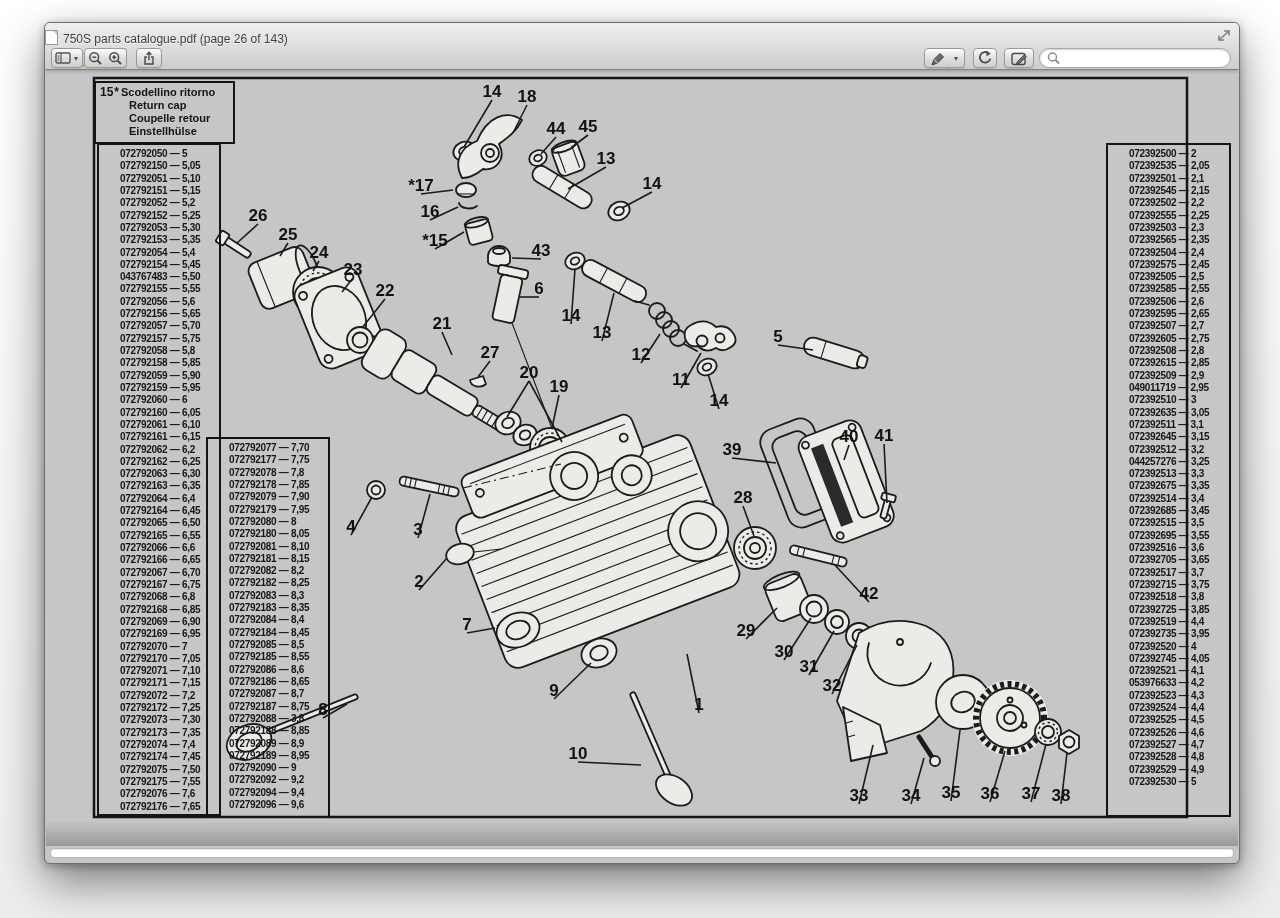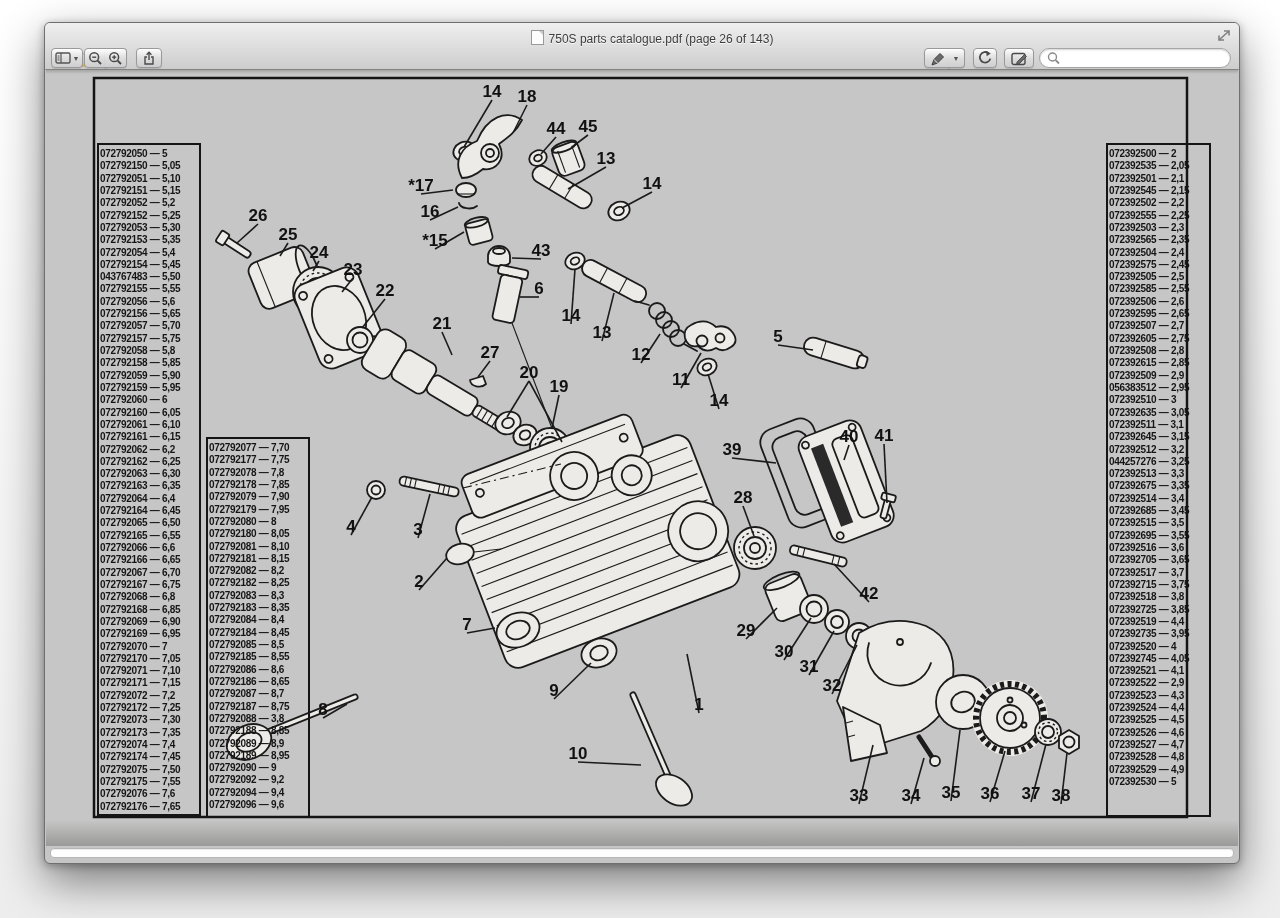--- a/index.html
+++ b/index.html
@@ -10,22 +10,22 @@
   #win{position:absolute;left:44px;top:22px;width:1194px;height:840px;border-radius:6px;
     background:#c6c6c6;border:1px solid #6f6f6f;
     box-shadow:0 18px 45px rgba(0,0,0,.48),0 2px 8px rgba(0,0,0,.3);}
   #titlebar{position:absolute;left:0;top:0;right:0;height:46px;border-radius:5px 5px 0 0;
     background:linear-gradient(180deg,#efefef 0%,#dedede 50%,#cdcdcd 100%);
     border-bottom:1px solid #9a9a9a;}
   .tl{position:absolute;top:30px;width:12px;height:12px;border-radius:50%;box-shadow:inset 0 1px 1px rgba(255,255,255,.5);}
   #tl-close{left:9px;background:radial-gradient(circle at 35% 30%,#ff8a80,#fc5f57 60%,#d84437);border:1px solid #c93c32;}
   #tl-min{left:29px;background:radial-gradient(circle at 35% 30%,#ffe29a,#fdbc40 60%,#df9c20);border:1px solid #d29a2b;}
   #tl-zoom{left:49px;background:radial-gradient(circle at 35% 30%,#9ae89a,#34c748 60%,#1f9a31;);border:1px solid #2a9c35;background-color:#34c748;}
-  #titletext{position:absolute;left:0;right:12px;top:7px;text-align:center;font-size:12px;color:#3d3d3d;
-    text-shadow:0 1px 0 rgba(255,255,255,.8);padding-left:32px;}
+  #titletext{position:absolute;left:0;right:12px;top:7px;font-size:12px;color:#3d3d3d;
+    text-shadow:0 1px 0 rgba(255,255,255,.8);}
   #docicon{display:inline-block;width:11px;height:13px;background:#fdfdfd;border:1px solid #9a9a9a;
     vertical-align:-2px;margin-right:5px;position:relative;}
   #docicon:after{content:"";position:absolute;right:0;top:0;border-style:solid;border-width:0 4px 4px 0;
     border-color:transparent #c9c9c9 transparent transparent;}
   #fullscreen{position:absolute;right:8px;top:6px;width:16px;height:14px;cursor:pointer;}
   .tbtn{position:absolute;top:25px;height:18px;border:1px solid #999;border-radius:4px;
     background:linear-gradient(180deg,#fdfdfd,#dcdcdc 55%,#cfcfcf);
     box-shadow:inset 0 1px 0 rgba(255,255,255,.9),0 1px 1px rgba(0,0,0,.12);
     display:flex;align-items:center;justify-content:center;}
   .segL{border-radius:4px 0 0 4px;border-left:1px solid #999;}
@@ -43,21 +43,21 @@
       radial-gradient(ellipse 420px 500px at 50% 45%, rgba(255,255,255,.35), transparent 75%),
       linear-gradient(90deg,#cfcecb 0%,#e9e7e3 2.5%,#efedе9 50%,#eae8e4 96%,#dfdedb 100%),
       #edebe7;}
   #content:after{content:"";position:absolute;left:0;right:0;bottom:0;height:26px;
     background:linear-gradient(180deg,transparent,rgba(92,92,88,.42));}
   #content:before{content:"";position:absolute;left:0;right:0;top:0;height:5px;
     background:linear-gradient(180deg,rgba(80,80,78,.35),transparent);}
   #diagram-svg{position:absolute;left:0;top:0;}
   .boxed{position:absolute;border:2px solid #151515;}
   
-  .plist{position:absolute;padding:3px 0 0 1px;font-weight:bold;font-size:10px;letter-spacing:-0.3px;
+  .plist{position:absolute;padding:3px 0 0 21px;font-weight:bold;font-size:10px;letter-spacing:-0.3px;
     color:#151515;}
   .prow{height:12.32px;line-height:12.32px;white-space:nowrap;}
   
   .hdrbox{position:absolute;border:2px solid #151515;font-weight:bold;color:#141414;font-size:11px;
     line-height:13px;padding:3px 2px 0 4px;}
   .hline{white-space:nowrap;}
   .hnum{display:inline-block;font-size:12px;}
   .hsym{display:inline-block;font-size:12px;margin:0 2px 0 1px;}
   .ind-l{padding-left:29px;}
   .ind-r{padding-left:21px;}
@@ -542,20 +542,26 @@
             <text x="950" y="797" class="callout">35</text>
             <line x1="989" y1="801" x2="1004" y2="750" class="leader"></line>
             <text x="989" y="798" class="callout">36</text>
             <line x1="1030" y1="801" x2="1045" y2="743" class="leader"></line>
             <text x="1030" y="798" class="callout">37</text>
             <line x1="1060" y1="803" x2="1066" y2="752" class="leader"></line>
             <text x="1060" y="800" class="callout">38</text>
           </g>
       </svg>
 
+      <div class="hdrbox" style="left:48px;top:12px;width:131px;height:56px;">
+        <div class="hline"><span class="hnum">15</span><span class="hsym">*</span><span>Scodellino ritorno</span></div>
+        <div class="hline ind-l">Return cap</div>
+        <div class="hline ind-l">Coupelle retour</div>
+        <div class="hline ind-l">Einstellhülse</div>
+      </div>
       <div class="boxed plist" style="left:51px;top:74px;width:99px;height:666px;">
           <div class="prow">072792050 — 5</div>
           <div class="prow">072792150 — 5,05</div>
           <div class="prow">072792051 — 5,10</div>
           <div class="prow">072792151 — 5,15</div>
           <div class="prow">072792052 — 5,2</div>
           <div class="prow">072792152 — 5,25</div>
           <div class="prow">072792053 — 5,30</div>
           <div class="prow">072792153 — 5,35</div>
           <div class="prow">072792054 — 5,4</div>
@@ -650,21 +656,21 @@
           <div class="prow">072392575 — 2,45</div>
           <div class="prow">072392505 — 2,5</div>
           <div class="prow">072392585 — 2,55</div>
           <div class="prow">072392506 — 2,6</div>
           <div class="prow">072392595 — 2,65</div>
           <div class="prow">072392507 — 2,7</div>
           <div class="prow">072392605 — 2,75</div>
           <div class="prow">072392508 — 2,8</div>
           <div class="prow">072392615 — 2,85</div>
           <div class="prow">072392509 — 2,9</div>
-          <div class="prow">056383512 — 2,95</div>
+          <div class="prow">049011719 — 2,95</div>
           <div class="prow">072392510 — 3</div>
           <div class="prow">072392635 — 3,05</div>
           <div class="prow">072392511 — 3,1</div>
           <div class="prow">072392645 — 3,15</div>
           <div class="prow">072392512 — 3,2</div>
           <div class="prow">044257276 — 3,25</div>
           <div class="prow">072392513 — 3,3</div>
           <div class="prow">072392675 — 3,35</div>
           <div class="prow">072392514 — 3,4</div>
           <div class="prow">072392685 — 3,45</div>
@@ -674,21 +680,21 @@
           <div class="prow">072392705 — 3,65</div>
           <div class="prow">072392517 — 3,7</div>
           <div class="prow">072392715 — 3,75</div>
           <div class="prow">072392518 — 3,8</div>
           <div class="prow">072392725 — 3,85</div>
           <div class="prow">072392519 — 4,4</div>
           <div class="prow">072392735 — 3,95</div>
           <div class="prow">072392520 — 4</div>
           <div class="prow">072392745 — 4,05</div>
           <div class="prow">072392521 — 4,1</div>
-          <div class="prow">072392522 — 2,9</div>
+          <div class="prow">053976633 — 4,2</div>
           <div class="prow">072392523 — 4,3</div>
           <div class="prow">072392524 — 4,4</div>
           <div class="prow">072392525 — 4,5</div>
           <div class="prow">072392526 — 4,6</div>
           <div class="prow">072392527 — 4,7</div>
           <div class="prow">072392528 — 4,8</div>
           <div class="prow">072392529 — 4,9</div>
           <div class="prow">072392530 — 5</div>
         </div>
     </div>

